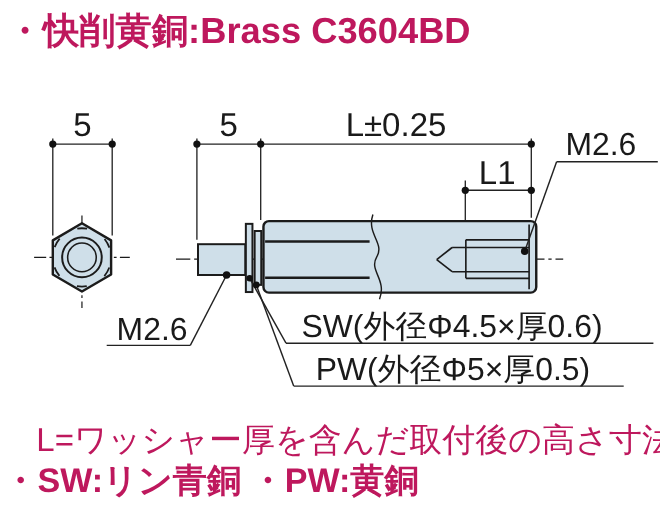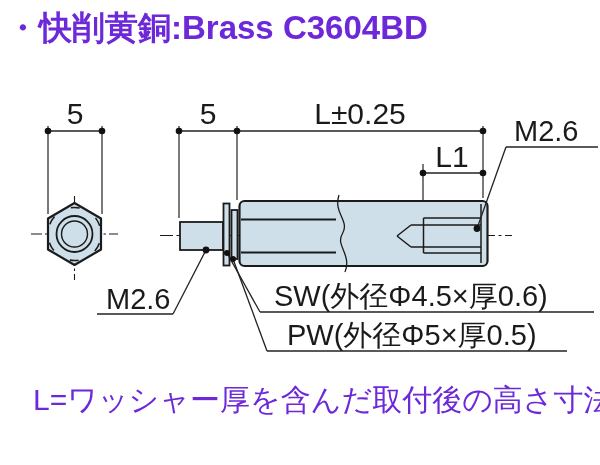--- a/index.html
+++ b/index.html
@@ -1,21 +1,21 @@
 <!DOCTYPE html>
 <html><head>
 <meta charset="utf-8">
 <style>
   html,body{margin:0;padding:0;background:#ffffff;}
   .page{
     position:relative;
     width:600px;height:465px;
     background:#ffffff;
     font-family:"Liberation Sans","DejaVu Sans",sans-serif;
-    color:#6d28d9;
+    color:#be185d;
     overflow:hidden;
   }
   .spec-top{
     position:absolute;left:6px;top:5px;
     font-size:33px;font-weight:600;line-height:45px;
     letter-spacing:0px;white-space:nowrap;
   }
   .drawing-svg{position:absolute;left:0;top:90px;}
   .note-line{
     position:absolute;left:33px;top:380px;
@@ -111,14 +111,15 @@
     <line x1="260" y1="312" x2="227" y2="253" stroke="#222" stroke-width="1.3"></line>
     <circle cx="227" cy="253" r="3" fill="#111"></circle>
 
     <text class="lbltxt" x="287" y="345">PW(外径Φ5×厚0.5)</text>
     <line x1="267" y1="351" x2="567" y2="351" stroke="#222" stroke-width="1.3"></line>
     <line x1="267" y1="351" x2="233" y2="259" stroke="#222" stroke-width="1.3"></line>
     <circle cx="233" cy="259" r="3" fill="#111"></circle>
   </svg>
 
   <div class="note-line">L=ワッシャー厚を含んだ取付後の高さ寸法</div>
+  <div class="materials-line">・SW:リン青銅 ・PW:黄銅</div>
 
 </div>
 
 </body></html>

